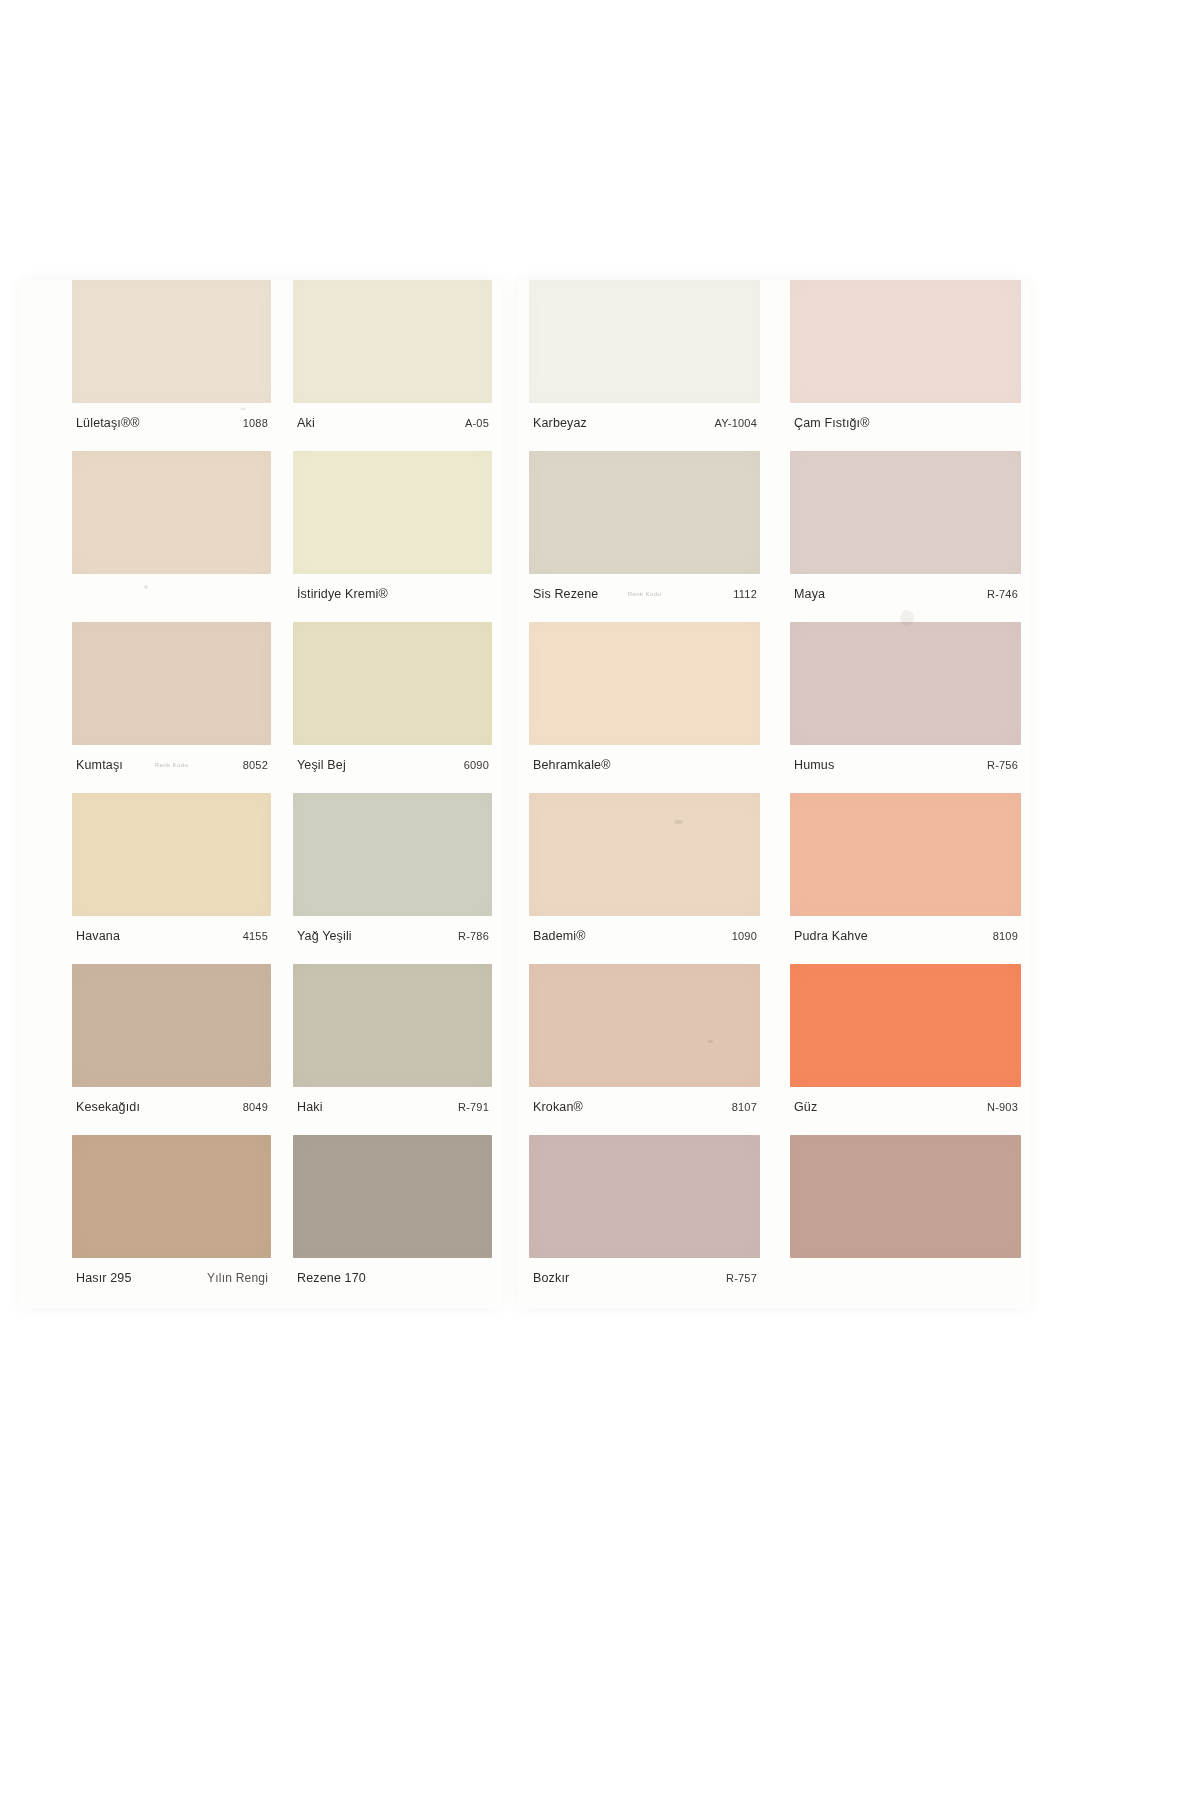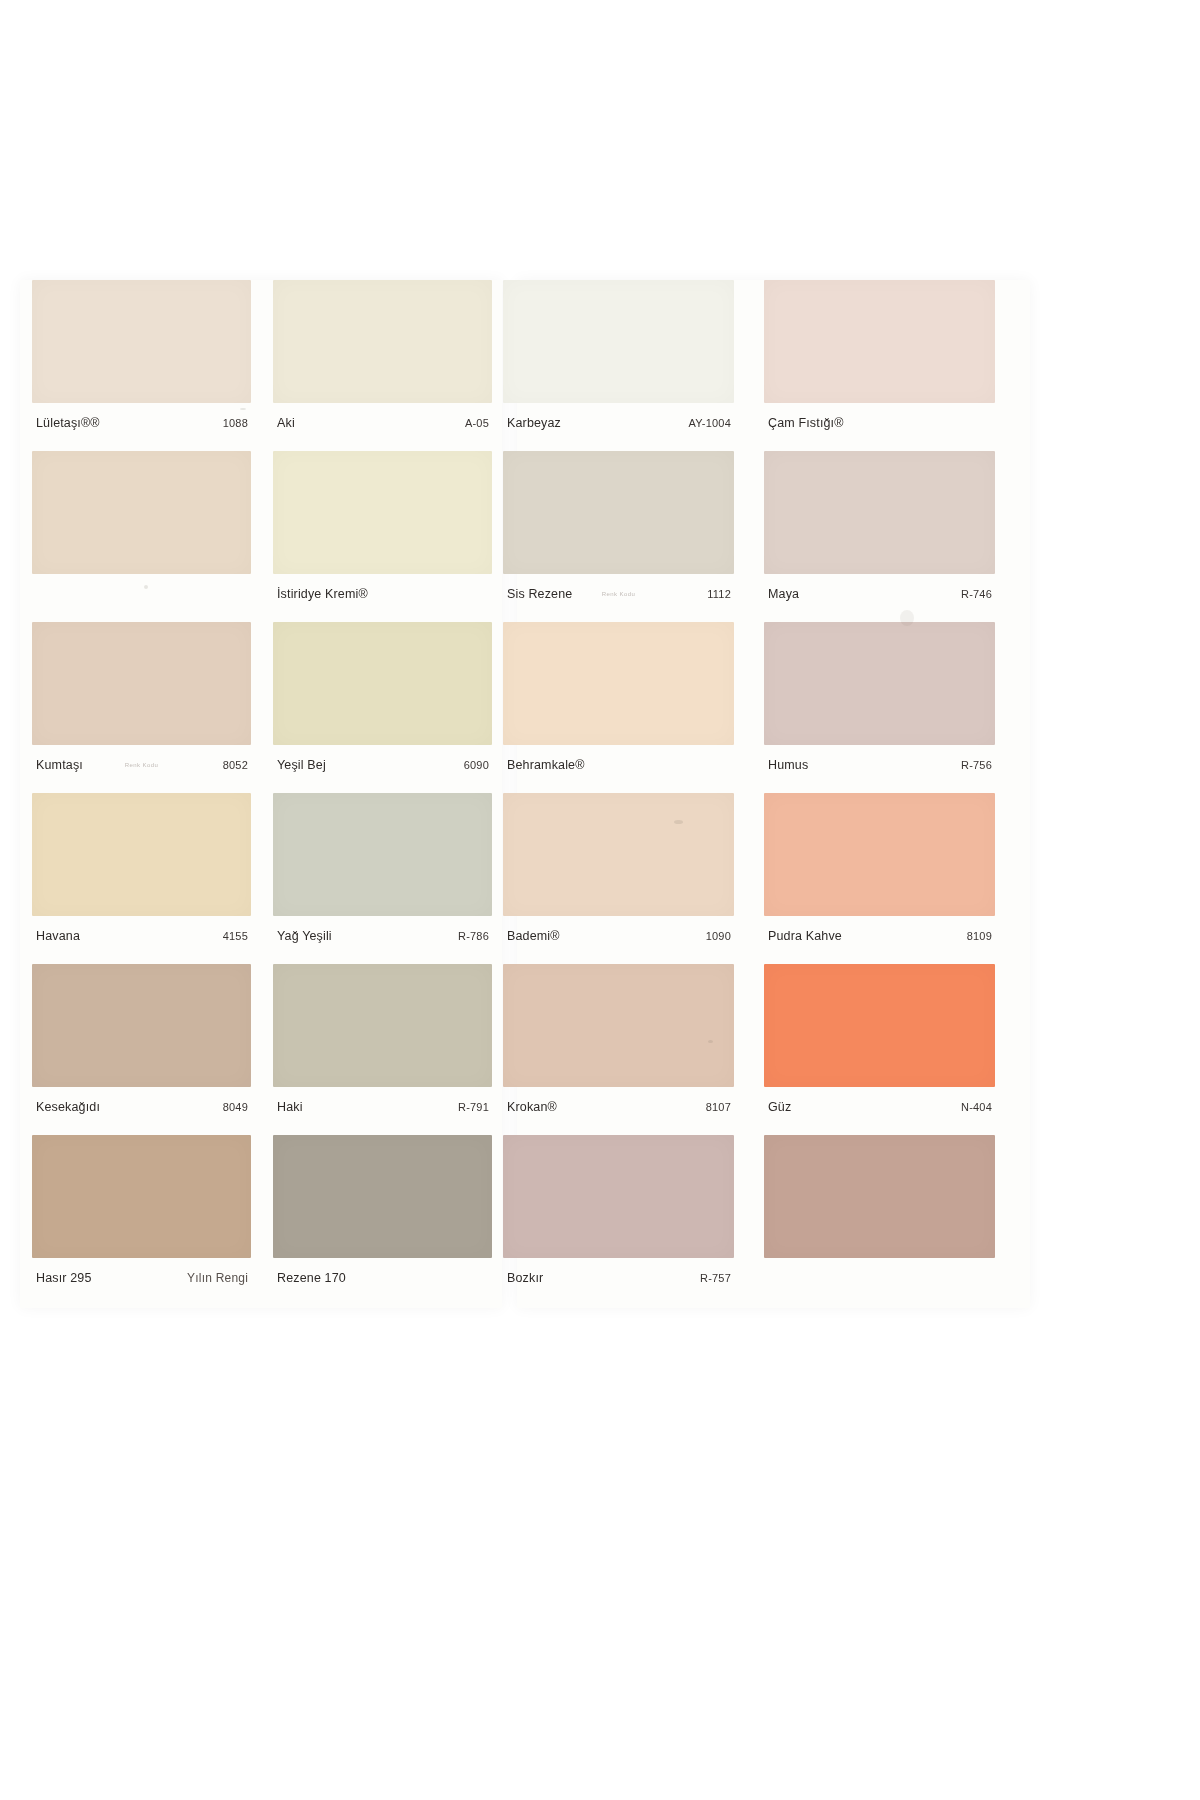--- a/index.html
+++ b/index.html
@@ -37,28 +37,28 @@
   #paper-right { left: 497px; width: 513px; }
 
   .panel {
     position: absolute;
     top: 0;
     height: 100%;
     display: flex;
     flex-direction: row;
   }
   #panel-a { left: 12px;  width: 460px; }
-  #panel-b { left: 483px; width: 492px; }
+  #panel-b { left: 509px; width: 492px; }
 
   .col {
     display: flex;
     flex-direction: column;
     flex: 1 1 0;
   }
-  #panel-a .col:first-child { margin-right: 22px; }
+  #panel-a .col:first-child { margin-right: 22px; margin-left: 40px; }
   #panel-b .col:first-child { margin-right: 30px; }
 
   .cell {
     position: relative;
     height: 163px;
     margin-bottom: 8px;
     display: flex;
     flex-direction: column;
   }
   .cell:last-child { margin-bottom: 0; }
@@ -281,21 +281,21 @@
           <div class="swatch" style="background: rgb(241, 185, 158);"></div>
           <div class="caption">
             <span class="cname">Pudra Kahve</span>
             <span class="ccode">8109</span>
           </div>
         </div>
         <div class="cell">
           <div class="swatch" style="background: rgb(245, 136, 93);"></div>
           <div class="caption">
             <span class="cname">Güz</span>
-            <span class="ccode">N-404</span>
+            <span class="ccode">N-903</span>
           </div>
         </div>
         <div class="cell">
           <div class="swatch" style="background: rgb(196, 163, 149);"></div>
         </div>
       </div>
     </div>
 
   <div class="speck" style="left:220px; top:128px; width:6px; height:2px;"></div>
   <div class="speck" style="left:124px; top:305px; width:4px; height:4px;"></div>

